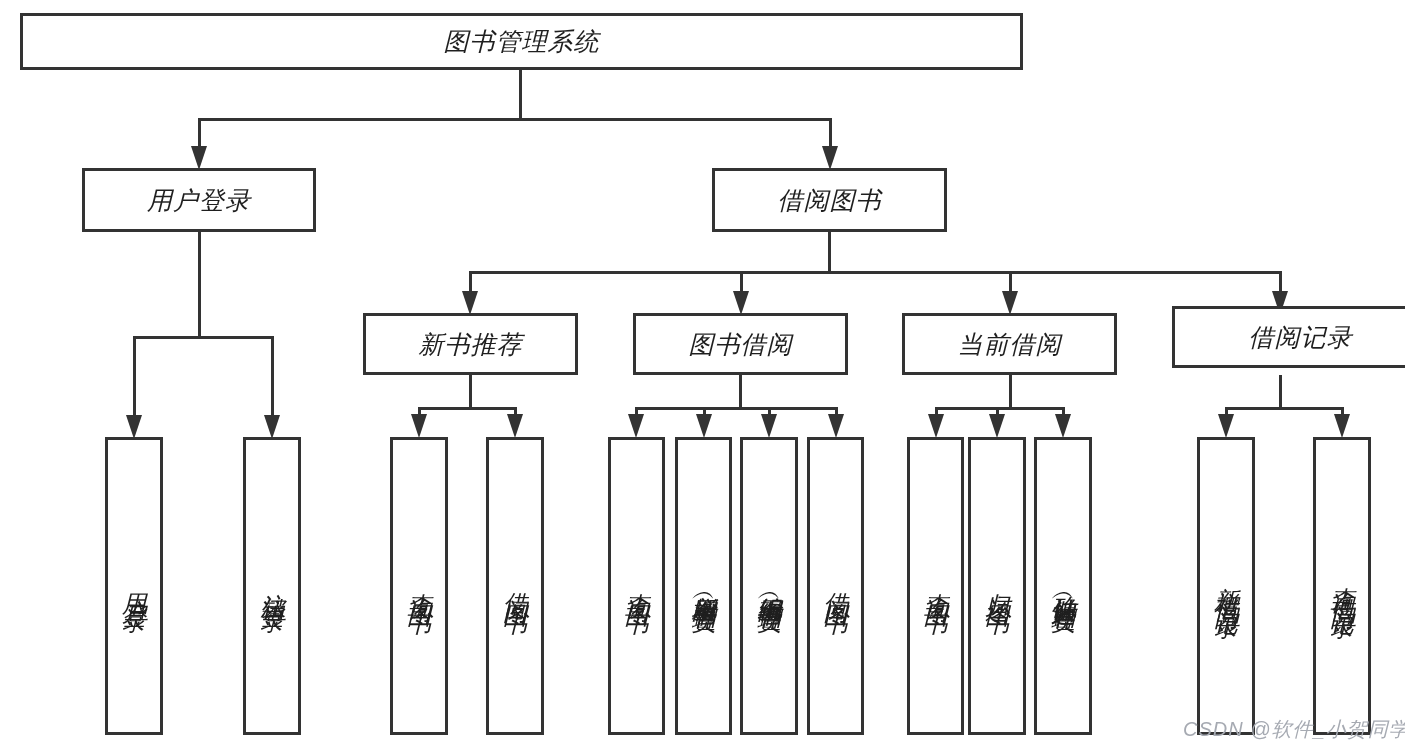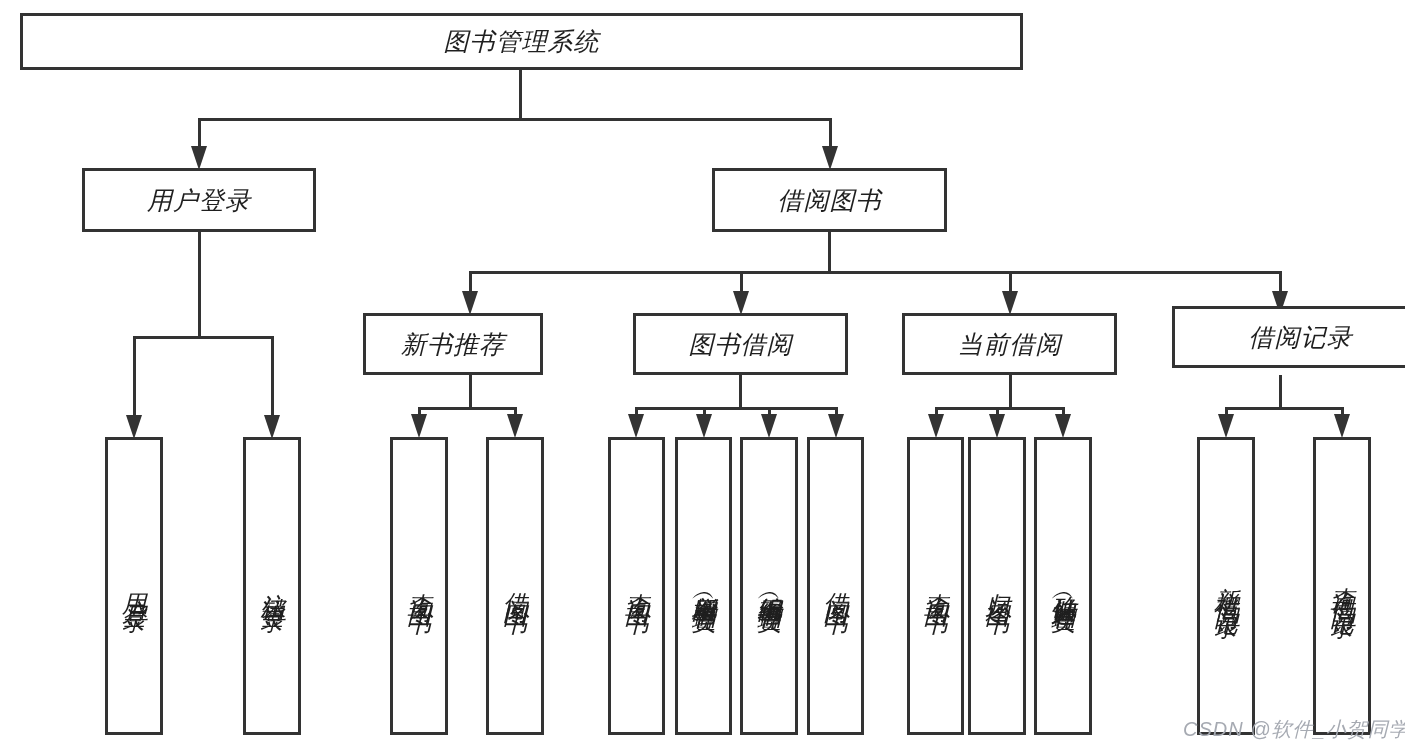--- a/index.html
+++ b/index.html
@@ -95,21 +95,21 @@
     <div class="vl" style="left:469px;  top:271px; height:22px;"></div>
     <div class="vl" style="left:740px;  top:271px; height:22px;"></div>
     <div class="vl" style="left:1009px; top:271px; height:22px;"></div>
     <div class="vl" style="left:1279px; top:271px; height:22px;"></div>
     <div class="ar" style="left:462px;  top:291px;"></div>
     <div class="ar" style="left:733px;  top:291px;"></div>
     <div class="ar" style="left:1002px; top:291px;"></div>
     <div class="ar" style="left:1272px; top:291px;"></div>
   </div>
 
-  <div class="box" style="left:363px; top:313px; width:180px; height:62px;">
+  <div class="box" style="left:363px; top:313px; width:215px; height:62px;">
     <span>新书推荐</span>
   </div>
   <div class="box" style="left:902px; top:313px; width:215px; height:62px;">
     <span>当前借阅</span>
   </div>
   <div class="box" style="left:633px; top:313px; width:215px; height:62px;">
     <span>图书借阅</span>
   </div>
   <div class="box" style="left:1172px; top:306px; width:257px; height:62px;">
     <span>借阅记录</span>

